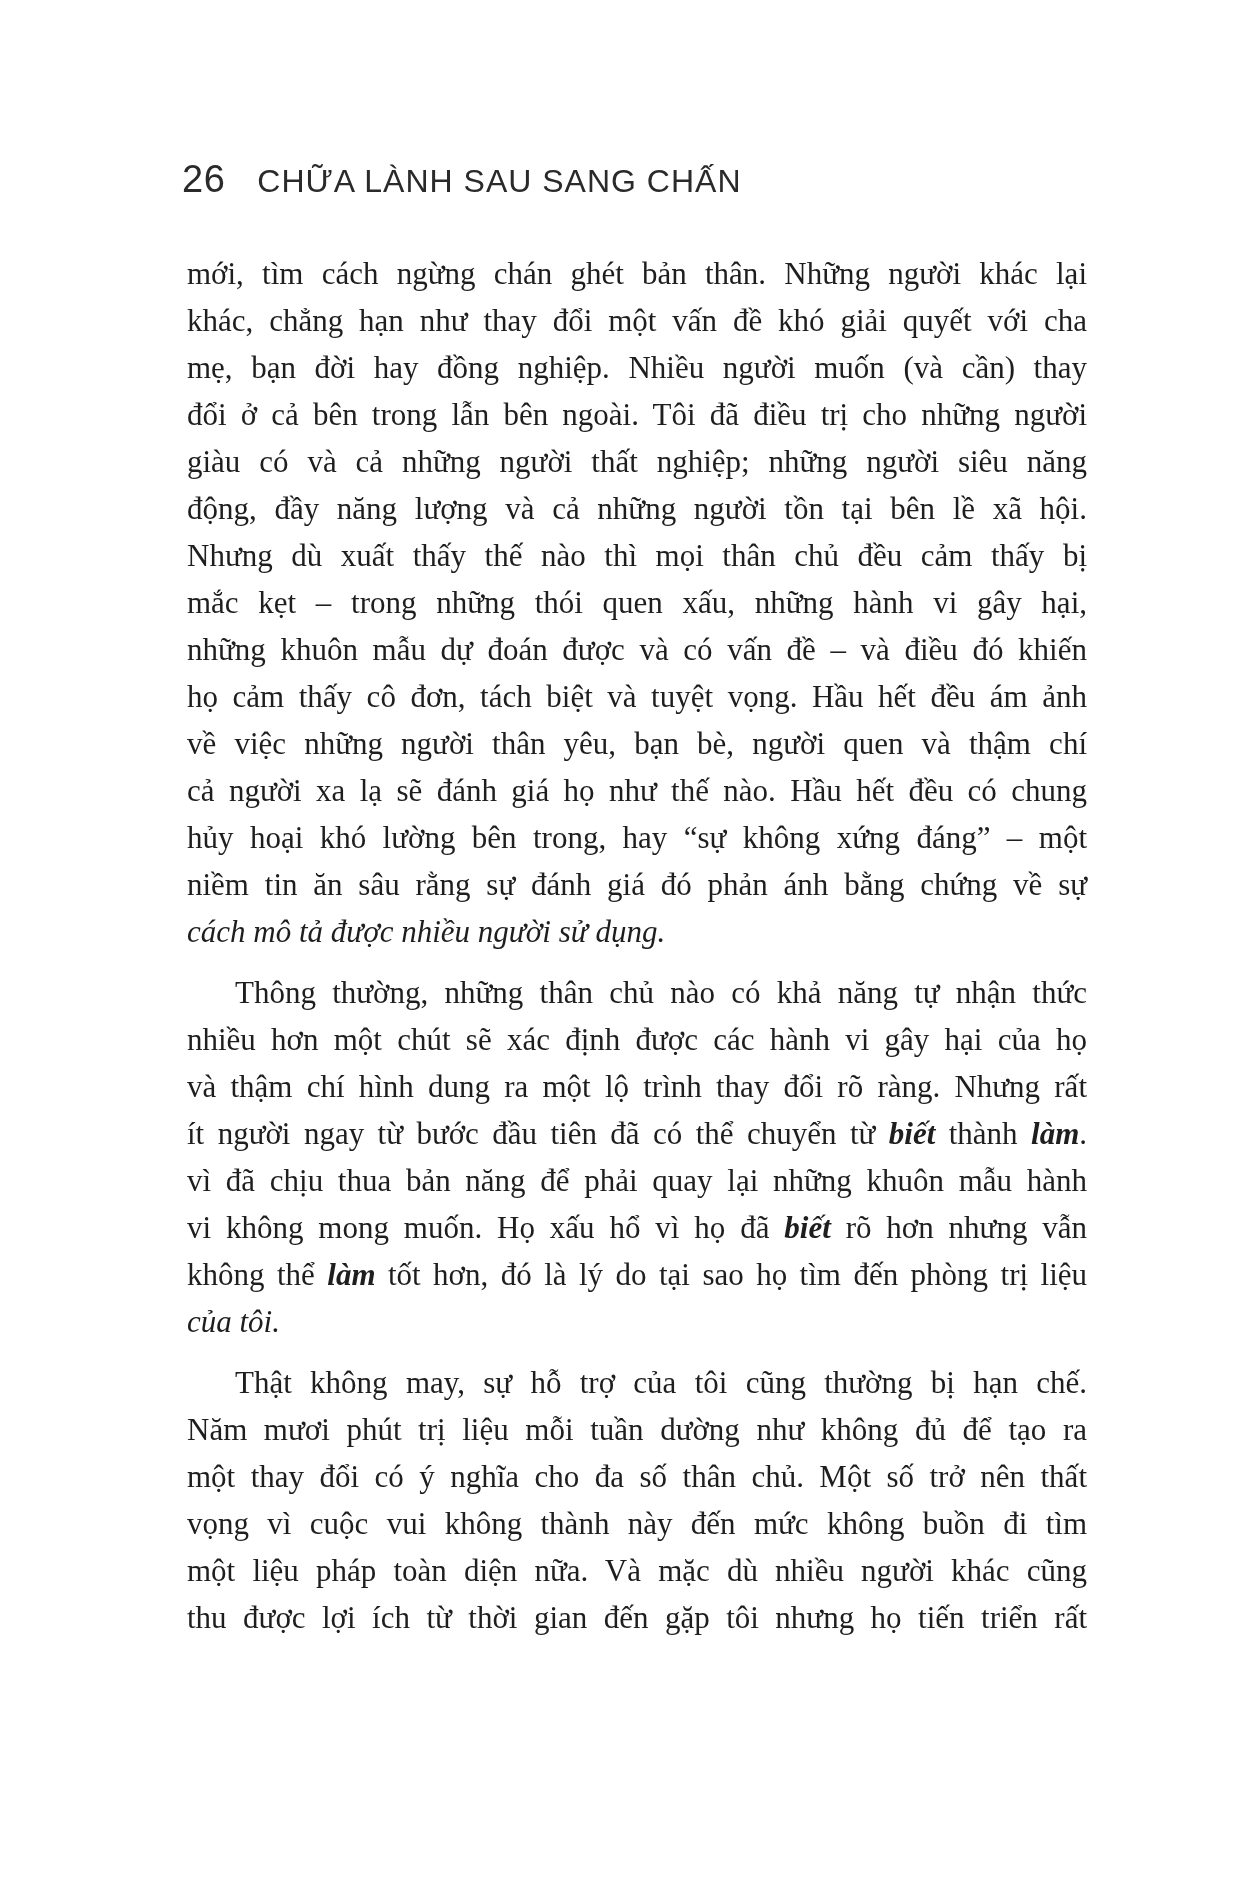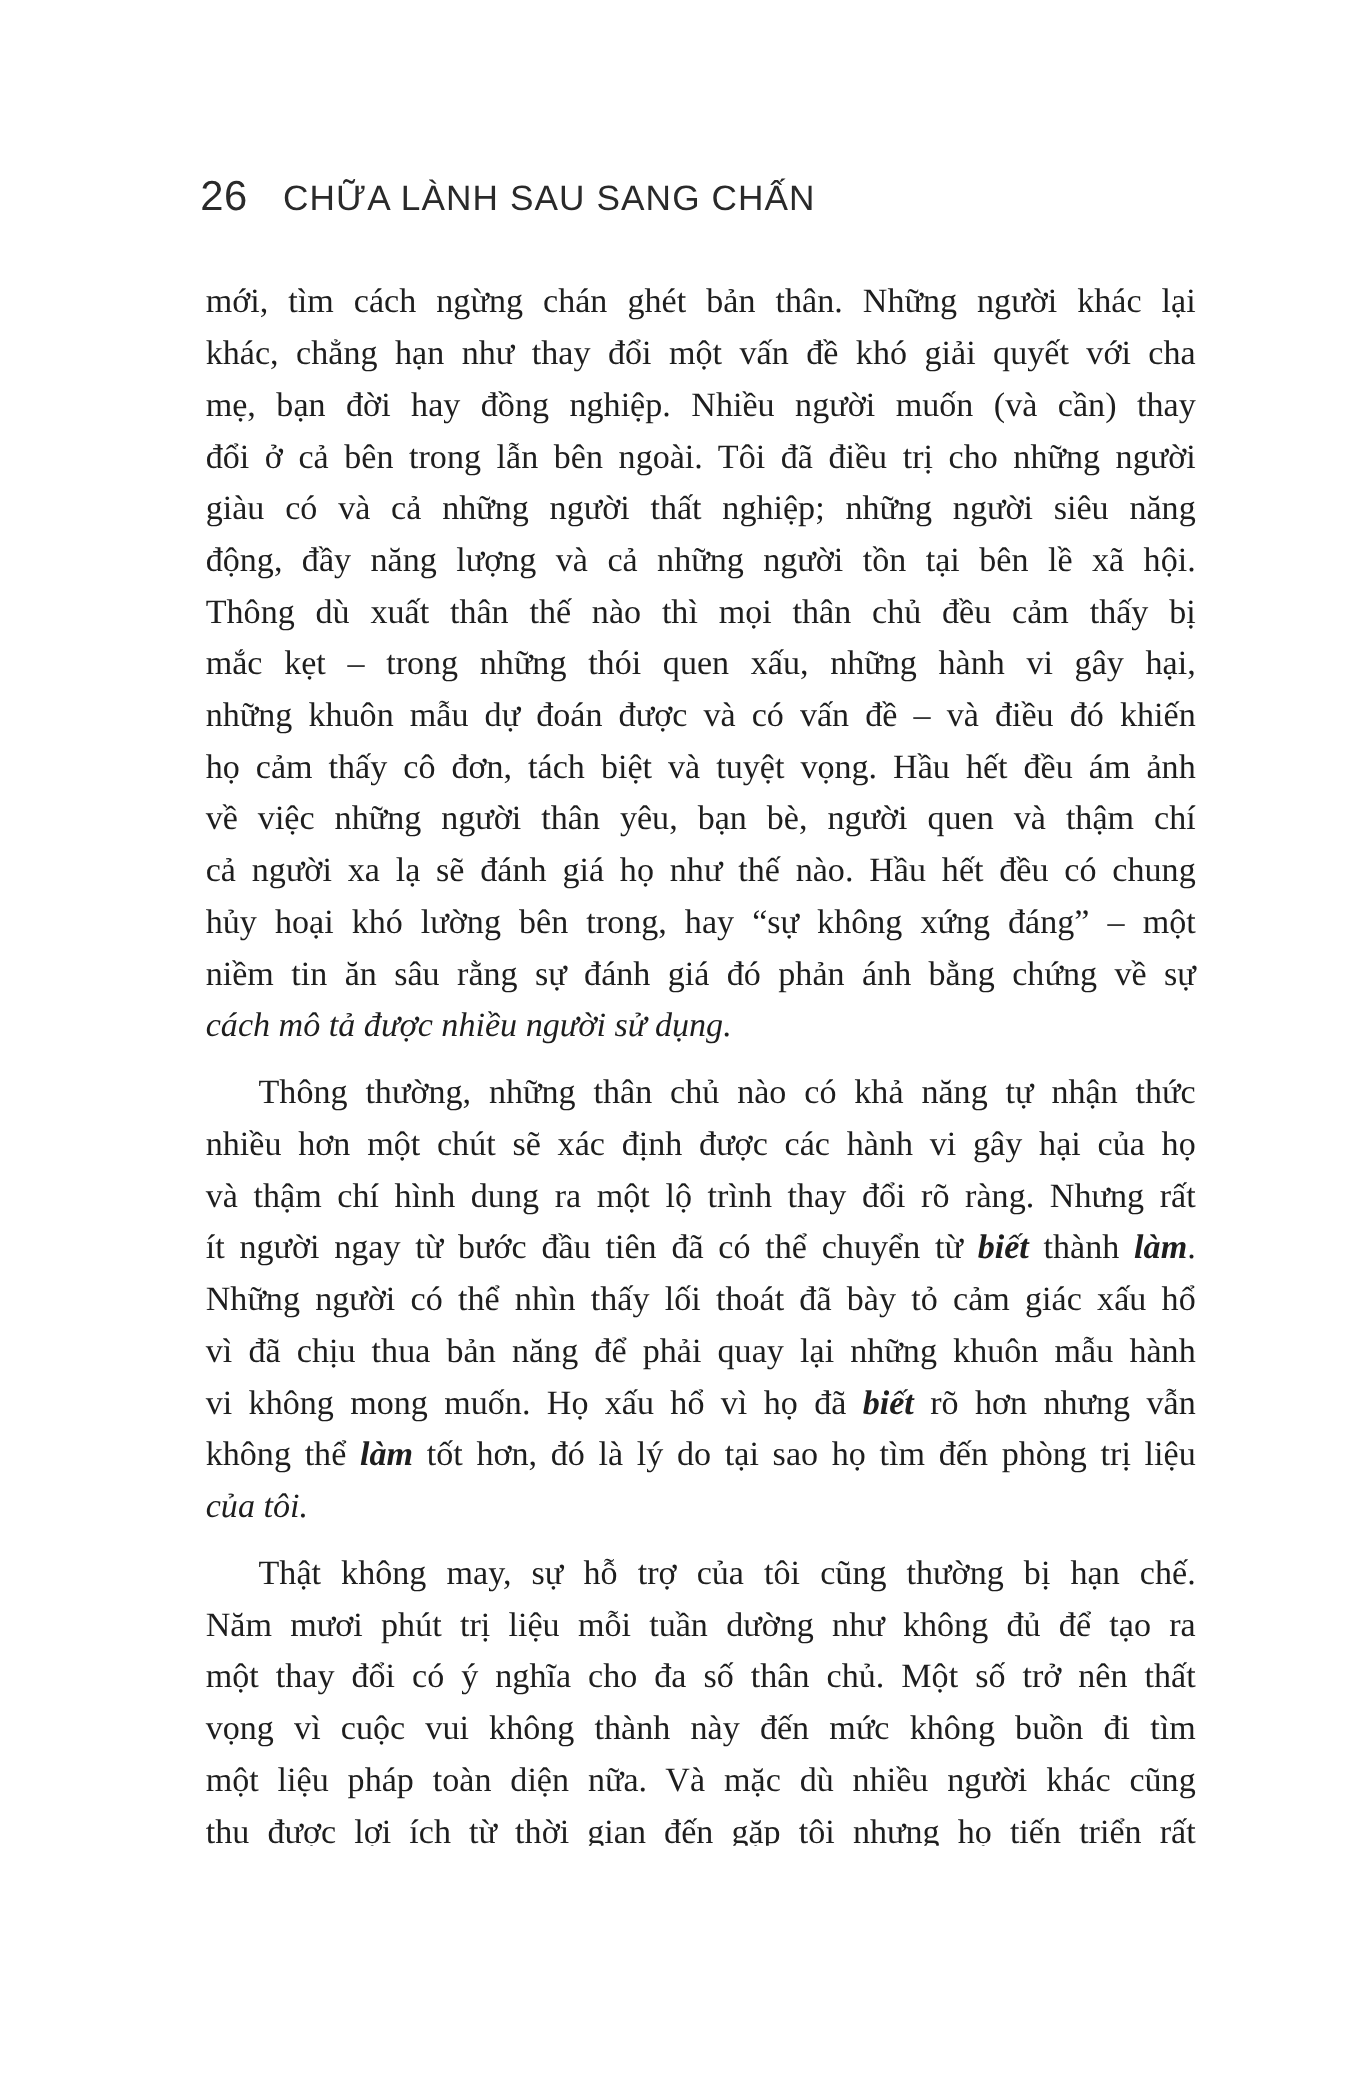--- a/index.html
+++ b/index.html
@@ -65,36 +65,35 @@
   </div>
 
   <div class="bodytext">
       <div class="para">
         <div class="line"><span>mới, tìm cách ngừng chán ghét bản thân. Những người khác lại</span></div>
         <div class="line"><span>khác, chẳng hạn như thay đổi một vấn đề khó giải quyết với cha</span></div>
         <div class="line"><span>mẹ, bạn đời hay đồng nghiệp. Nhiều người muốn (và cần) thay</span></div>
         <div class="line"><span>đổi ở cả bên trong lẫn bên ngoài. Tôi đã điều trị cho những người</span></div>
         <div class="line"><span>giàu có và cả những người thất nghiệp; những người siêu năng</span></div>
         <div class="line"><span>động, đầy năng lượng và cả những người tồn tại bên lề xã hội.</span></div>
-        <div class="line"><span>Thông dù xuất thân thế nào thì mọi thân chủ đều cảm thấy bị</span></div>
+        <div class="line"><span>Nhưng dù xuất thấy thế nào thì mọi thân chủ đều cảm thấy bị</span></div>
         <div class="line"><span>mắc kẹt – trong những thói quen xấu, những hành vi gây hại,</span></div>
         <div class="line"><span>những khuôn mẫu dự đoán được và có vấn đề – và điều đó khiến</span></div>
         <div class="line"><span>họ cảm thấy cô đơn, tách biệt và tuyệt vọng. Hầu hết đều ám ảnh</span></div>
         <div class="line"><span>về việc những người thân yêu, bạn bè, người quen và thậm chí</span></div>
         <div class="line"><span>cả người xa lạ sẽ đánh giá họ như thế nào. Hầu hết đều có chung</span></div>
         <div class="line"><span>hủy hoại khó lường bên trong, hay “sự không xứng đáng” – một</span></div>
         <div class="line"><span>niềm tin ăn sâu rằng sự đánh giá đó phản ánh bằng chứng về sự</span></div>
         <div class="line no-just"><span>cách mô tả được nhiều người sử dụng.</span></div>
       </div>
       <div class="para">
         <div class="line indent"><span>Thông thường, những thân chủ nào có khả năng tự nhận thức</span></div>
         <div class="line"><span>nhiều hơn một chút sẽ xác định được các hành vi gây hại của họ</span></div>
         <div class="line"><span>và thậm chí hình dung ra một lộ trình thay đổi rõ ràng. Nhưng rất</span></div>
         <div class="line"><span>ít người ngay từ bước đầu tiên đã có thể chuyển từ </span><span class="ital">biết</span><span> thành </span><span class="ital">làm</span><span>.</span></div>
-        <div class="line"><span>Những người có thể nhìn thấy lối thoát đã bày tỏ cảm giác xấu hổ</span></div>
         <div class="line"><span>vì đã chịu thua bản năng để phải quay lại những khuôn mẫu hành</span></div>
         <div class="line"><span>vi không mong muốn. Họ xấu hổ vì họ đã </span><span class="ital">biết</span><span> rõ hơn nhưng vẫn</span></div>
         <div class="line"><span>không thể </span><span class="ital">làm</span><span> tốt hơn, đó là lý do tại sao họ tìm đến phòng trị liệu</span></div>
         <div class="line no-just"><span>của tôi.</span></div>
       </div>
       <div class="para">
         <div class="line indent"><span>Thật không may, sự hỗ trợ của tôi cũng thường bị hạn chế.</span></div>
         <div class="line"><span>Năm mươi phút trị liệu mỗi tuần dường như không đủ để tạo ra</span></div>
         <div class="line"><span>một thay đổi có ý nghĩa cho đa số thân chủ. Một số trở nên thất</span></div>
         <div class="line"><span>vọng vì cuộc vui không thành này đến mức không buồn đi tìm</span></div>

